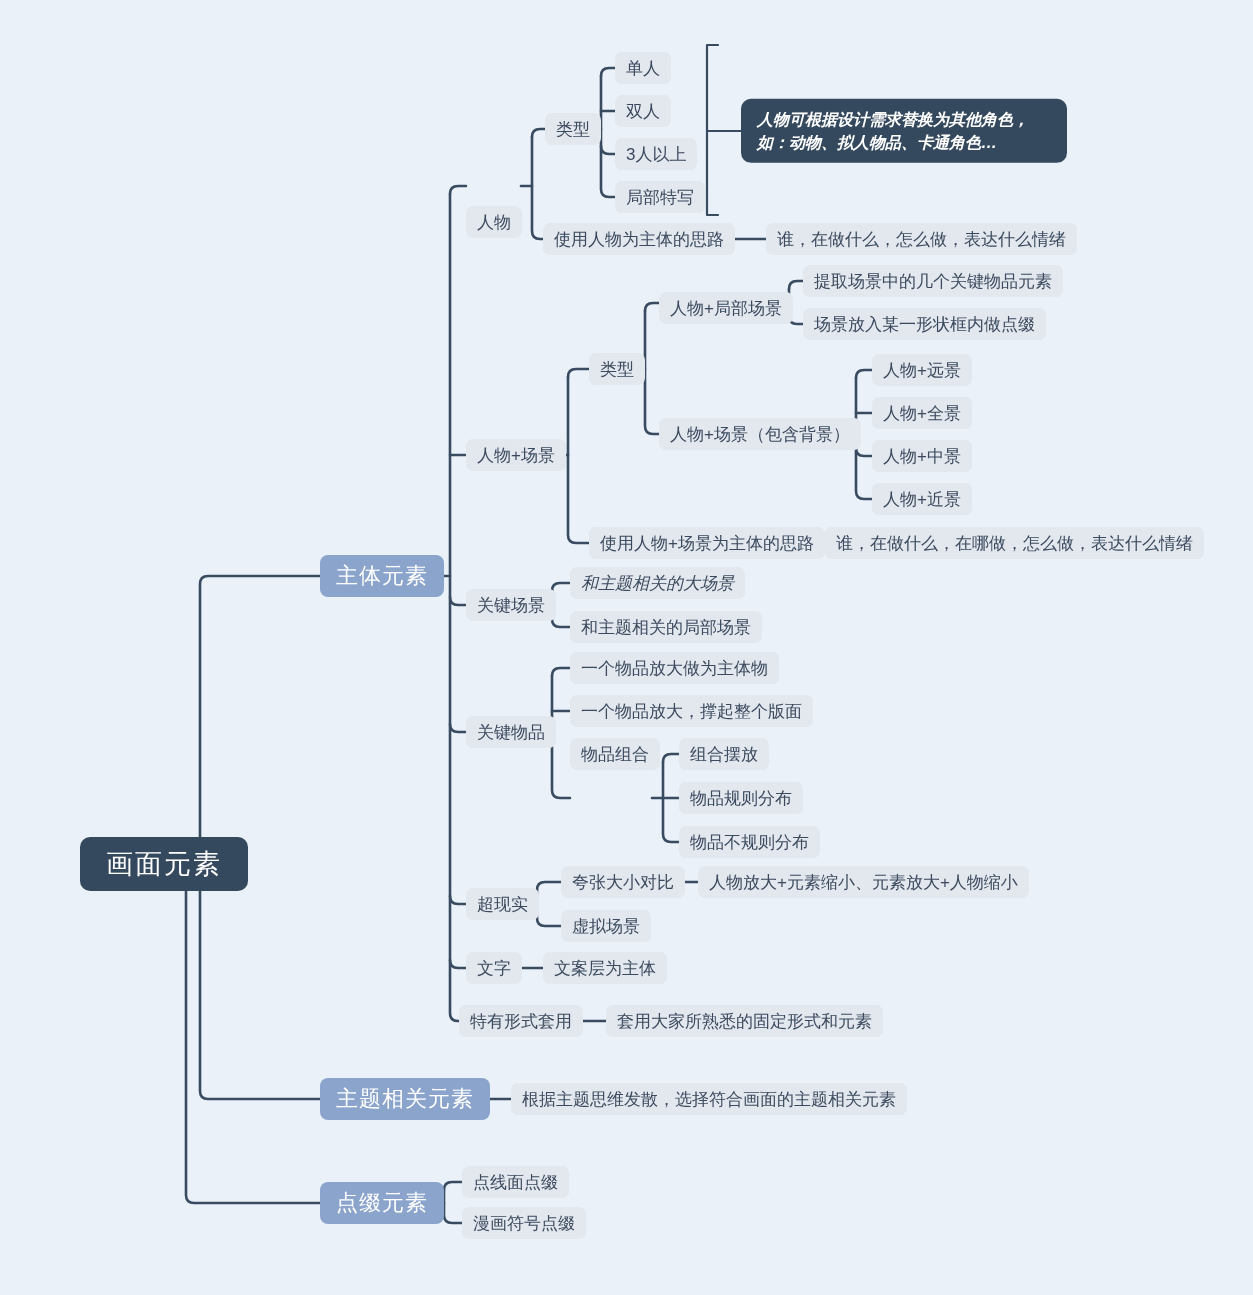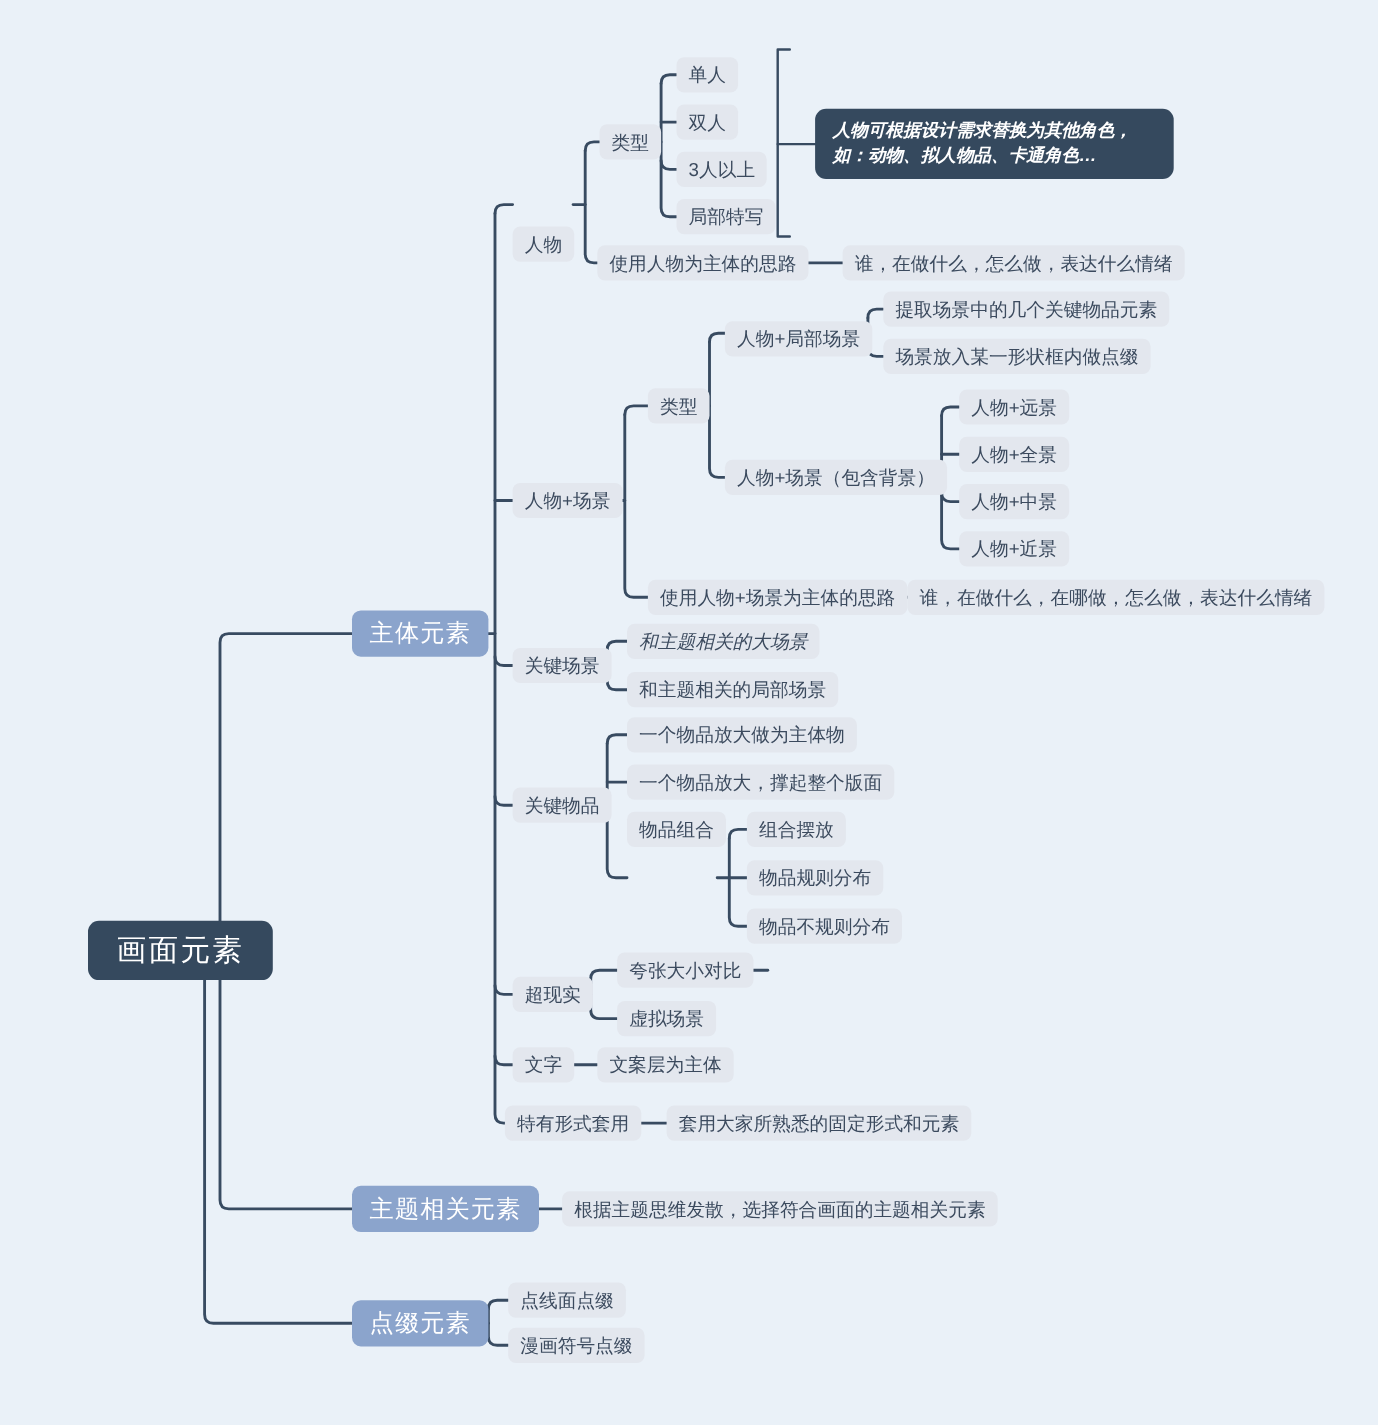--- a/index.html
+++ b/index.html
@@ -281,20 +281,23 @@
   <div class="node box" style="left:679px; top:842px;">
     <span>物品不规则分布</span>
   </div>
 
   <div class="node box" style="left:466px; top:904px;">
     <span>超现实</span>
   </div>
   <div class="node box" style="left:561px; top:882px;">
     <span>夸张大小对比</span>
   </div>
+  <div class="node box" style="left:698px; top:882px;">
+    <span>人物放大+元素缩小、元素放大+人物缩小</span>
+  </div>
   <div class="node box" style="left:561px; top:926px;">
     <span>虚拟场景</span>
   </div>
 
   <div class="node box" style="left:466px; top:968px;">
     <span>文字</span>
   </div>
   <div class="node box" style="left:543px; top:968px;">
     <span>文案层为主体</span>
   </div>

